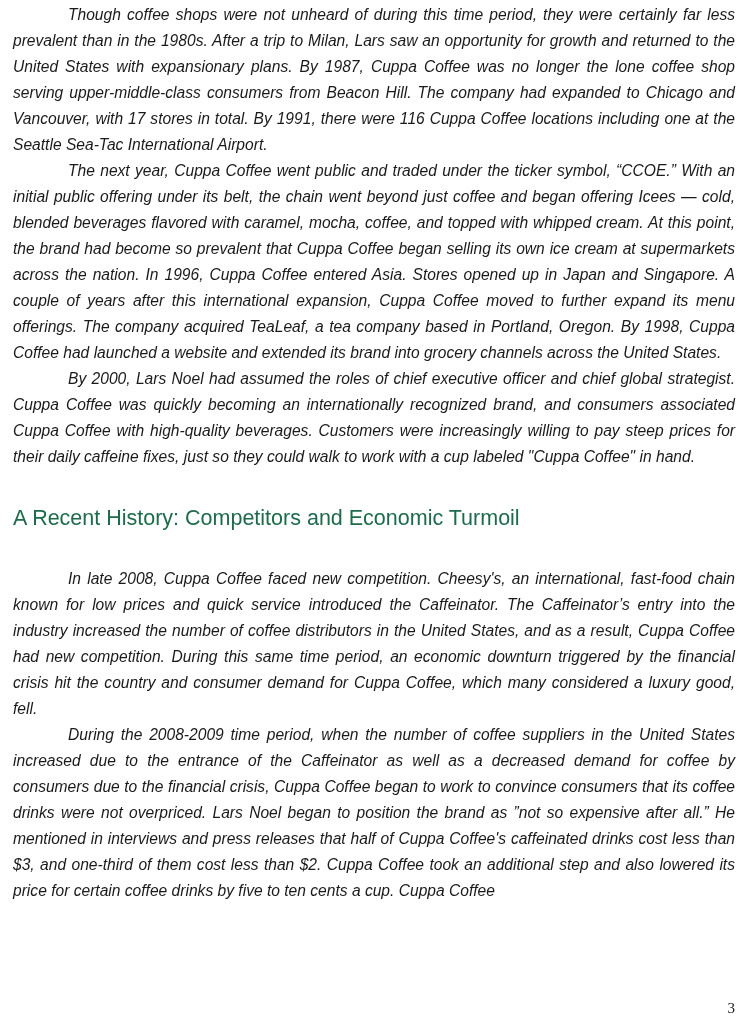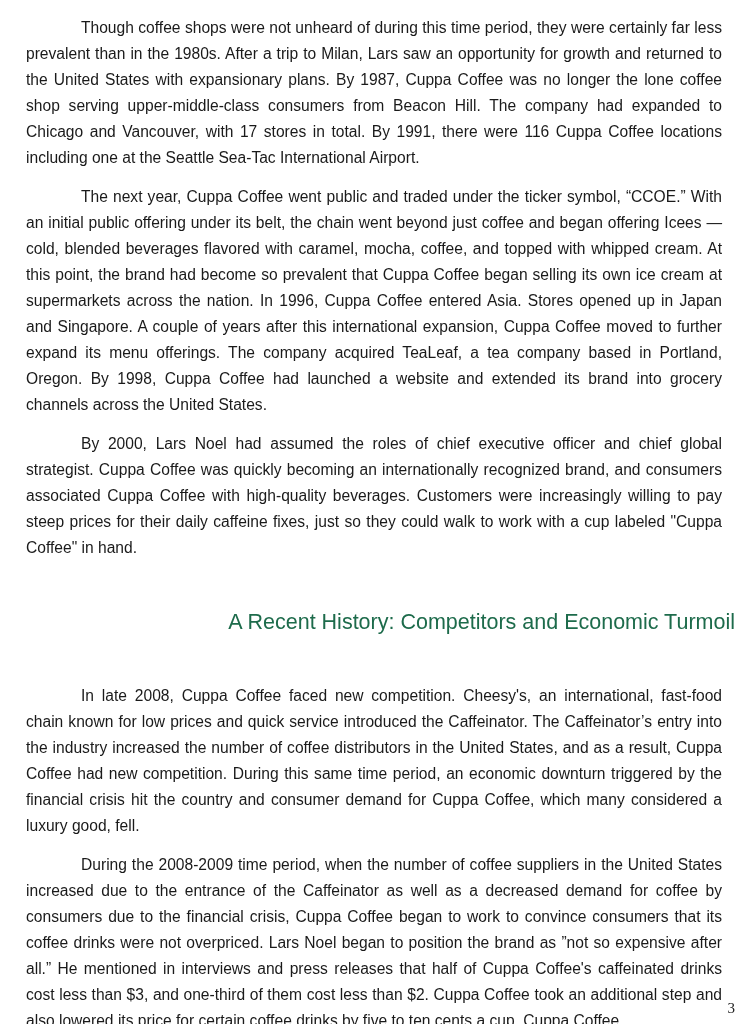--- a/index.html
+++ b/index.html
@@ -2,25 +2,25 @@
 <html><head>
 <meta charset="utf-8">
 <style>
   html, body { margin: 0; padding: 0; background: #ffffff; }
   body { width: 746px; height: 1024px; position: relative; overflow: hidden; }
   .page {
     position: absolute; left: 13px; top: 2px; width: 722px;
     font-family: "Liberation Sans", "DejaVu Sans", sans-serif;
     font-size: 15.6px; line-height: 26px; color: #1a1a1a;
   }
-  .para { margin: 13px; text-align: justify; text-indent: 55px; }
+  .para { margin: 0; text-align: justify; text-indent: 55px; font-style: italic; }
   .heading {
     margin: 0; padding-top: 26px; height: 44px; line-height: 44px;
     font-family: "Liberation Sans", "DejaVu Sans", sans-serif;
-    font-size: 21.5px; font-weight: normal; color: #1d6b4b; text-align: right;
+    font-size: 21.5px; font-weight: normal; color: #1d6b4b;
   }
   .gap { height: 26px; }
   .page-number {
     position: absolute; right: 11px; top: 1000px;
     font-family: "Liberation Serif", "DejaVu Serif", serif;
     font-size: 15px; color: #222;
   }
 </style>
 </head>
 <body>

